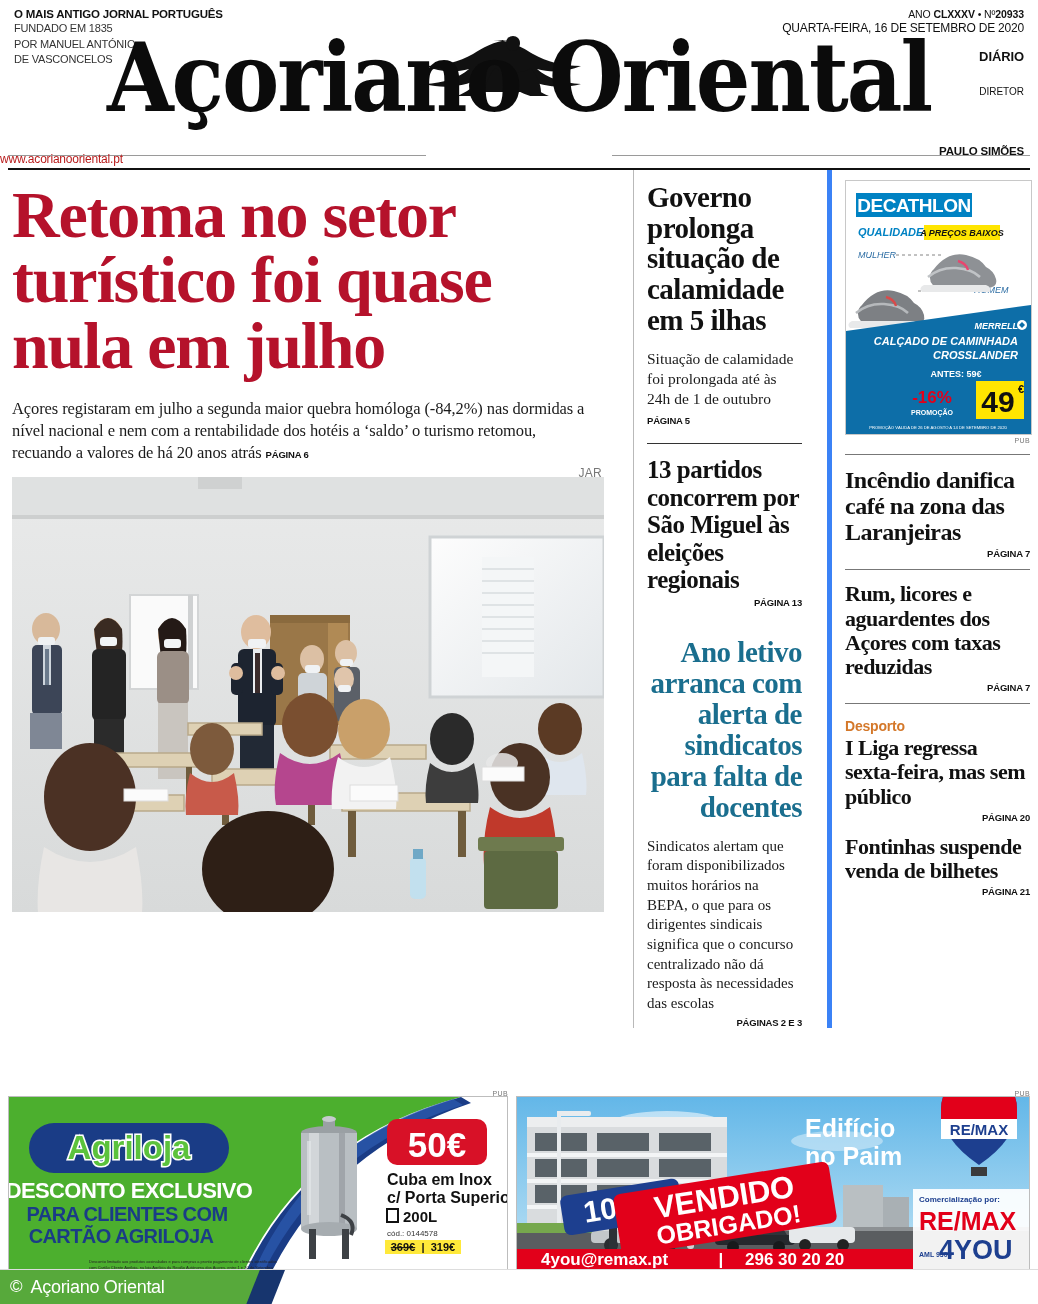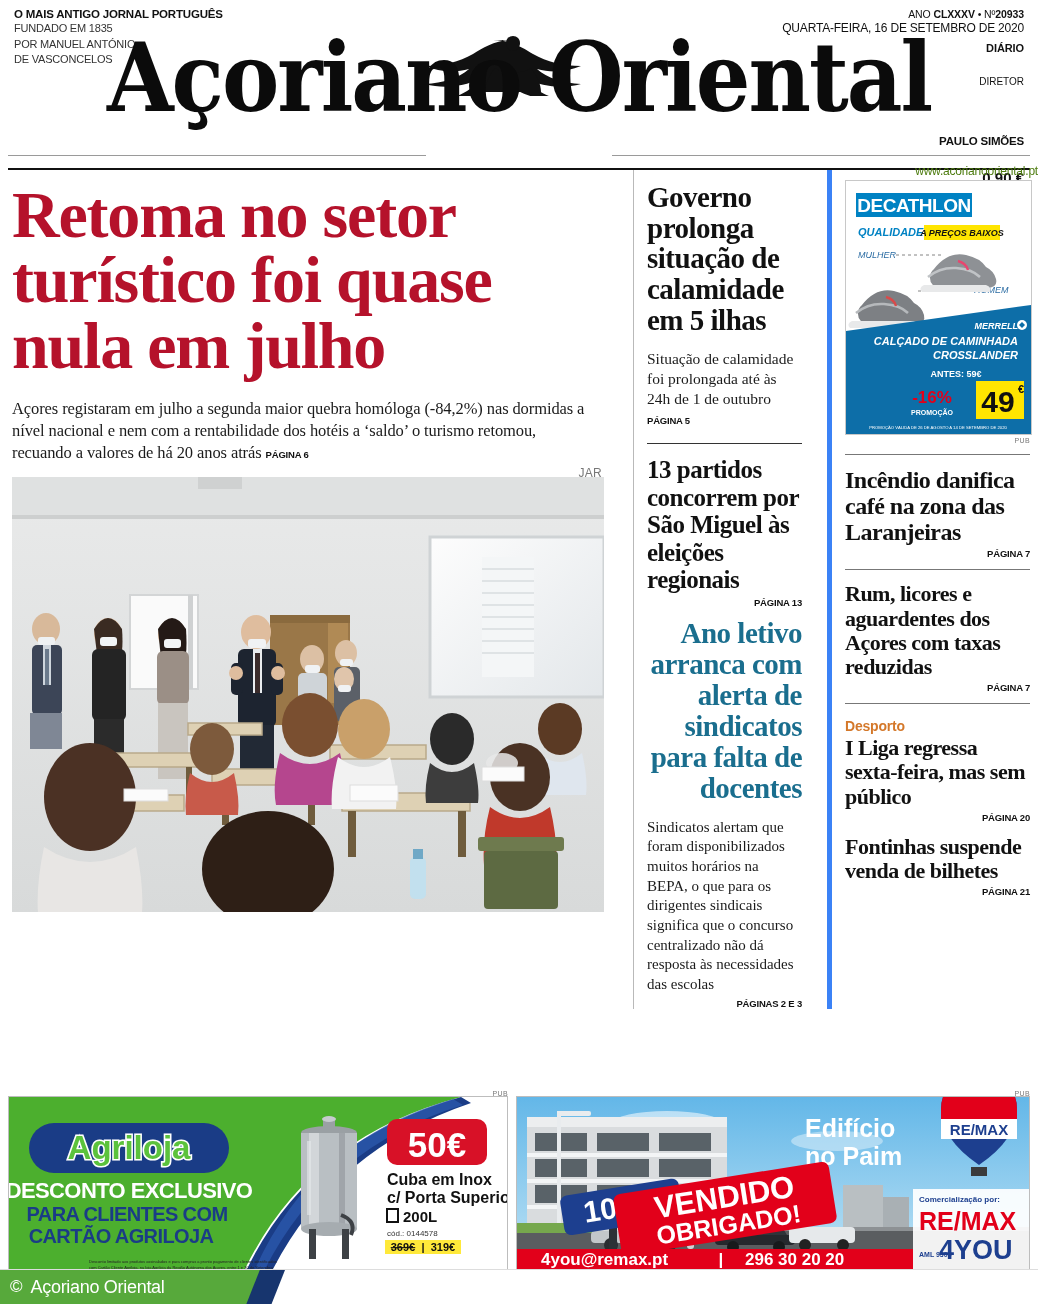--- a/index.html
+++ b/index.html
@@ -15,21 +15,21 @@
 
   
   .masthead{position:relative;height:140px;padding:8px 12px 0 12px;box-sizing:border-box;}
   .mh-left{position:absolute;left:14px;top:8px;width:260px;}
   .mh-left .l1{font-size:11.5px;font-weight:bold;letter-spacing:-0.2px;color:#111;}
   .mh-left .l2{font-size:11px;color:#333;letter-spacing:-0.2px;line-height:1.32;margin-top:1px;}
   .mh-right{position:absolute;right:14px;top:8px;width:250px;text-align:right;}
   .mh-right .ano{font-size:10.5px;letter-spacing:-0.1px;color:#111;}
   .mh-right .ano b{font-weight:bold;}
   .mh-right .date{font-size:12px;letter-spacing:-0.2px;color:#111;margin-top:1px;}
-  .mh-right .diario{font-size:11px;font-weight:bold;letter-spacing:-0.1px;margin-top:7px;}
+  .mh-right .diario{font-size:13px;font-weight:bold;letter-spacing:-0.1px;margin-top:14px;}
   .mh-right .dirlabel{font-size:10px;color:#111;margin-top:22px;}
   .mh-right .dirname{font-size:11.5px;font-weight:bold;letter-spacing:-0.2px;margin-top:48px;}
   .mh-right .price{font-size:15px;font-weight:bold;margin-top:22px;}
   .mh-right .iva{font-size:10px;color:#333;}
 
   .logo-wrap{position:absolute;left:0;right:0;top:34px;text-align:center;pointer-events:none;}
   .logo{
     font-family:"DejaVu Serif",serif;
     font-weight:bold;
     font-size:86px;
@@ -39,21 +39,21 @@
     display:inline-block;
     transform:scaleY(1.12);
     font-style:normal;
   }
   .eagle{position:absolute;left:50%;top:0px;transform:translateX(-52%);width:300px;height:62px;}
 
   .url-rule{position:relative;height:26px;margin-top:2px;}
   .url-rule .line{position:absolute;top:13px;height:1px;background:#9a9a9a;}
   .url-rule .line.l{left:8px;width:418px;}
   .url-rule .line.r{right:8px;width:418px;}
-  .url-rule .txt{position:absolute;left:0;right:0;top:22px;text-align:right;font-size:12px;color:#4d7c0f;letter-spacing:-0.2px;}
+  .url-rule .txt{position:absolute;left:0;right:0;top:10px;text-align:left;font-size:12px;color:#b91c1c;letter-spacing:-0.2px;}
 
   .topbar{border-top:2px solid #111;margin:0 8px;}
 
   
   .grid{position:relative;margin:0 8px;display:flex;gap:17px;}
   .col-a{width:600px;}
   .col-b{width:197px;border-left:1px solid #b9b9b9;padding-left:13px;margin-left:8px;box-sizing:content-box;}
   .col-c{width:185px;border-left:5px solid #3b82f6;padding-left:13px;margin-left:8px;box-sizing:content-box;}
 
   
@@ -82,21 +82,21 @@
   
   .hl{
     font-family:"Liberation Serif",serif;
     font-weight:bold;color:#111;
     letter-spacing:-0.5px;
   }
   .b-h1{font-size:29px;line-height:1.06;margin-top:12px;}
   .b-body{font-family:"Liberation Serif",serif;font-size:15.5px;line-height:1.3;margin-top:13px;color:#1b1b1b;}
   .rule{border-top:1.5px solid #333;margin:14px 0 0 0;}
   .b-h2{font-size:25px;line-height:1.1;margin-top:12px;}
-  .b-h3{font-size:29px;line-height:1.07;margin-top:10px;color:#1A6E8E;text-align:right;}
+  .b-h3{font-size:29px;line-height:1.07;margin-top:29px;color:#1A6E8E;text-align:right;}
   .b-body2{font-family:"Liberation Serif",serif;font-size:15px;line-height:1.31;margin-top:14px;color:#1b1b1b;}
 
   
   .ad-dec{width:185px;height:253px;border:1px solid #c8c8c8;position:relative;overflow:hidden;background:#fff;margin-top:10px;}
   .pub{font-size:7px;color:#777;text-align:right;letter-spacing:0.4px;margin-top:2px;}
   .c-h{font-size:24px;line-height:1.09;margin-top:12px;}
   .c-h-sm{font-size:22px;line-height:1.1;margin-top:12px;}
   .sect{font-family:"Liberation Sans",sans-serif;font-weight:bold;font-size:14px;color:#D4782A;margin-top:14px;letter-spacing:-0.2px;}
   .thinrule{border-top:1px solid #777;margin-top:10px;}
 

